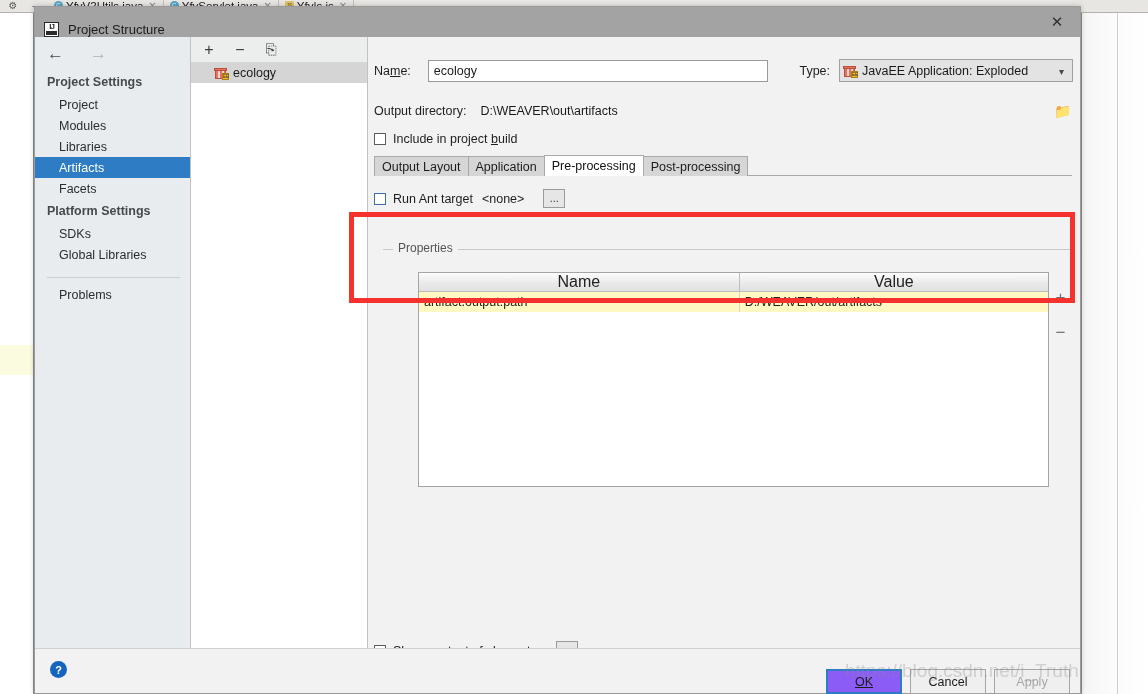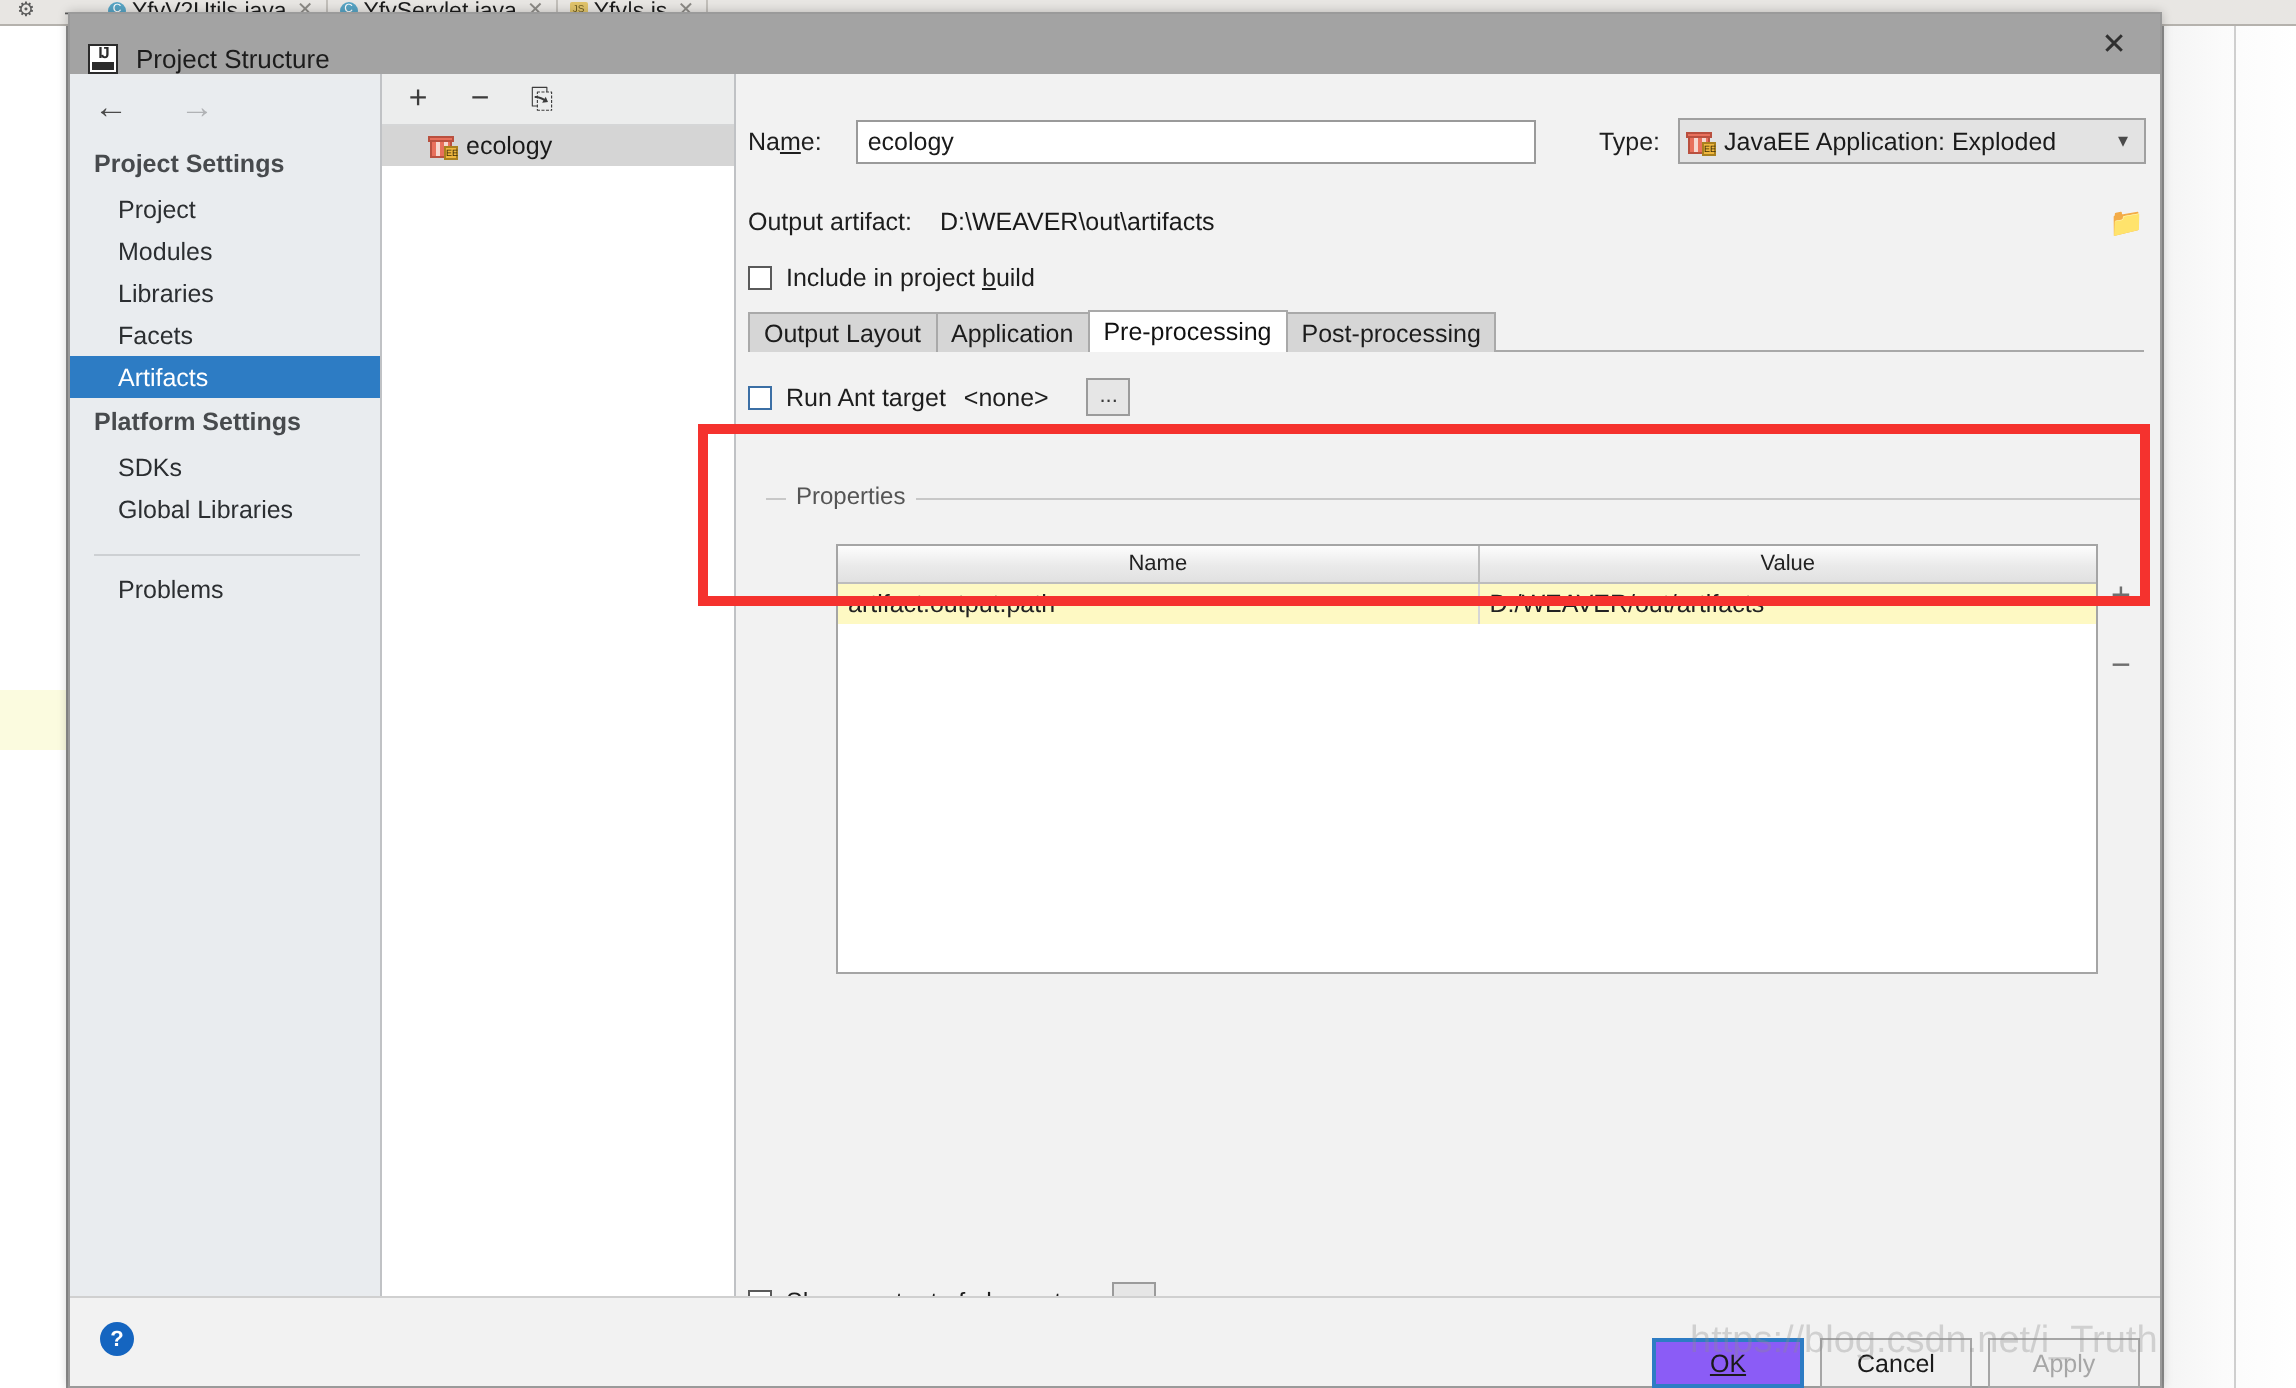--- a/index.html
+++ b/index.html
@@ -317,21 +317,21 @@
     position: absolute; left: 35px; right: 23px; top: 23px; bottom: 0;
     border: 1px solid #a5a5a5;
     background: #ffffff;
     overflow: hidden;
   }
   .thead { display: flex; height: 19px; }
   .th {
     background: linear-gradient(to bottom,#fdfdfd 0%,#eaeaea 55%,#e1e1e1 100%);
     border-right: 1px solid #bdbdbd;
     border-bottom: 1px solid #bdbdbd;
-    font-size: 11px; color: #222;
+    font-size: 16px; color: #222;
     display: flex; align-items: center; justify-content: center;
     cursor: pointer;
   }
   .th:last-child { border-right: none; }
   .trow { display: flex; height: 20px; }
   .trow.sel { background: #fef9c3; }
   .td {
     font-size: 12.5px; color: #222;
     display: flex; align-items: center;
     padding-left: 5px;
@@ -440,22 +440,22 @@
     <div class="side-col">
       <div class="nav-row">
         <span class="arrow">←</span>
         <span class="arrow dim">→</span>
       </div>
 
       <div class="side-group">Project Settings</div>
       <div class="side-item">Project</div>
       <div class="side-item">Modules</div>
       <div class="side-item">Libraries</div>
+      <div class="side-item selected">Artifacts</div>
       <div class="side-item">Facets</div>
-      <div class="side-item selected">Artifacts</div>
 
       <div class="side-group">Platform Settings</div>
       <div class="side-item">SDKs</div>
       <div class="side-item">Global Libraries</div>
 
       <div class="side-sep"></div>
       <div class="side-item">Problems</div>
     </div>
 
     <div class="tree-col">
@@ -487,21 +487,21 @@
             <span class="gbody"></span>
               <span class="glid"></span>
               <span class="gee">EE</span>
           </span>
           <span>JavaEE Application: Exploded</span>
           <span class="chev">▾</span>
         </div>
       </div>
 
       <div class="row" style="position:absolute; left:6px; top:63px; right:8px;">
-        <span class="field-label">Output artifact:</span>
+        <span class="field-label">Output directory:</span>
         <div class="txt-input flat" style="flex:1; margin-left:9px; margin-right:6px;">
           <span>D:\WEAVER\out\artifacts</span>
         </div>
         <span style="font-size:14px; color:#7c7c7c;">📁</span>
       </div>
 
       <div class="row" style="position:absolute; left:6px; top:95px; gap:7px;">
         <span class="cb"></span>
         <span class="field-label">Include in project <span class="und">b</span>uild</span>
       </div>

